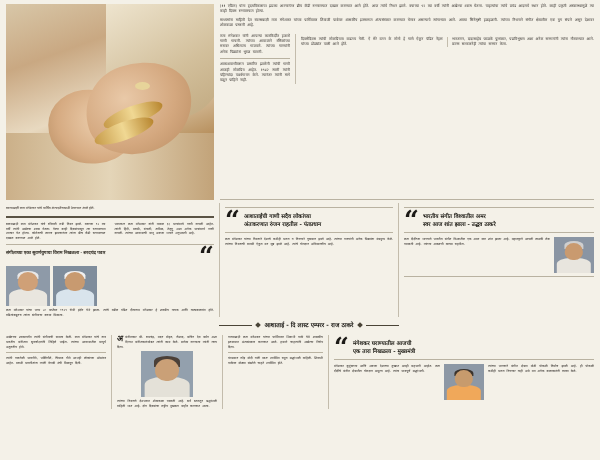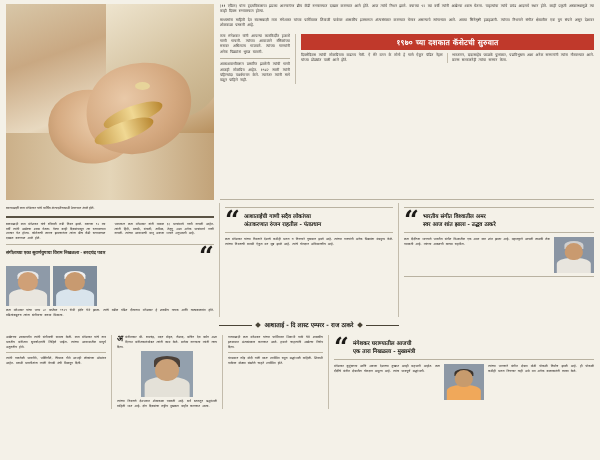--- a/index.html
+++ b/index.html
@@ -178,21 +178,20 @@
       <div class="txt" style="margin-top:3px">माध्यमांना माहिती देत स्वरसम्राज्ञी लता मंगेशकर यांच्या पार्थिवावर शिवाजी पार्कवर शासकीय इतमामात अंत्यसंस्कार करण्यात येणार असल्याचे सांगण्यात आले. अवघा सिनेसृष्टी हळहळली. त्यांच्या निधनाने संगीत क्षेत्रातील एक युग संपले असून देशावर शोककळा पसरली आहे.</div>
 
       <div style="display:flex;gap:5px;margin-top:5px;">
         <div style="width:70px;flex:none;">
           <div class="txt small">लता मंगेशकर यांनी आपल्या कारकिर्दीत हजारो गाणी गायली. त्यांच्या आवाजाने रसिकांच्या मनावर अधिराज्य गाजवले. त्यांच्या गाण्यांनी अनेक पिढ्यांना भुरळ घातली.</div>
           <div class="hr"></div>
           <div class="txt small">आकाशवाणीवरून प्रसारित झालेली त्यांची गाणी आजही लोकप्रिय आहेत. १९४२ साली त्यांनी पहिल्यांदा पार्श्वगायन केले. त्यानंतर त्यांनी मागे वळून पाहिले नाही.</div>
         </div>
         <div class="vr"></div>
         <div style="flex:1;">
-          <div class="red-head">१९७० च्या दशकात कॅसेटची सुरुवात</div>
           <div style="display:flex;gap:4px;margin-top:3px;">
             <div style="flex:1;" class="txt small">दिवसेंदिवस त्यांची लोकप्रियता वाढतच गेली. ऐ मेरे वतन के लोगो हे गाणे ऐकून पंडित नेहरू यांच्या डोळ्यांत पाणी आले होते.</div>
             <div class="vr"></div>
             <div style="flex:1;" class="txt small">भारतरत्न, दादासाहेब फाळके पुरस्कार, पद्मविभूषण अशा अनेक सन्मानांनी त्यांना गौरवण्यात आले. फ्रान्स सरकारनेही त्यांचा सन्मान केला.</div>
           </div>
         </div>
       </div>
     </div>
   </div>
 

